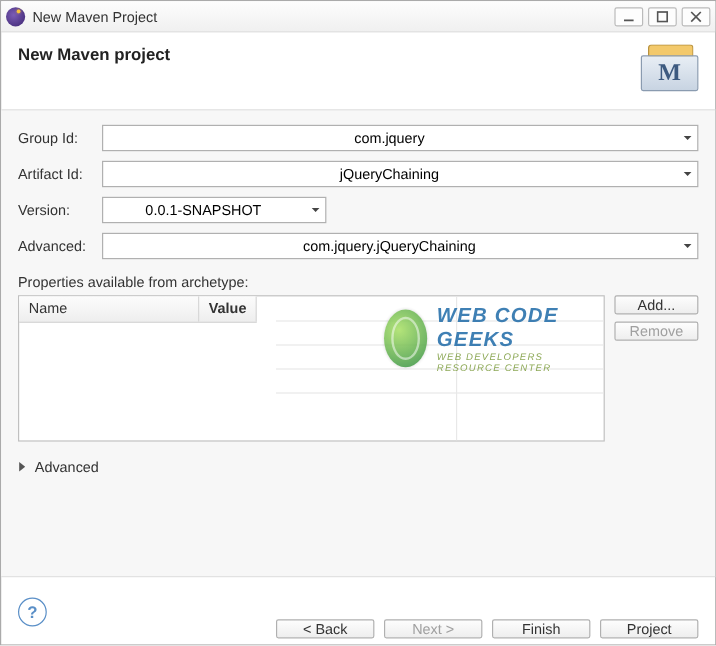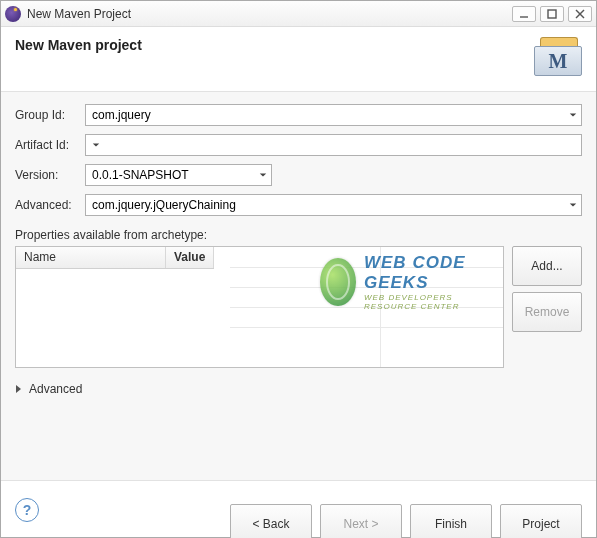--- a/index.html
+++ b/index.html
@@ -15,21 +15,21 @@
   .header { padding: 10px 14px 14px 14px; display:flex; align-items:flex-start; }
   .header h2 { margin: 0; font-size: 14px; font-weight: bold; color: #222; flex:1;}
   .maven-icon { width: 48px; height: 40px; position: relative; margin-left: 8px; }
   .maven-icon .folder{position:absolute;top:0;left:6px;width:38px;height:10px;background:#f3c96b;border:1px solid #b8923f;border-bottom:none;border-radius:3px 3px 0 0;}
   .maven-icon .body{position:absolute;top:9px;left:0;width:48px;height:30px;background:linear-gradient(#e8eef5,#c8d4e2);border:1px solid #8a9bb0;border-radius:2px;display:flex;align-items:center;justify-content:center;}
   .maven-icon .body span{font-size:20px;font-weight:bold;font-family:Georgia,serif;color:#3d5a80;}
   .form-area{ background:#f7f7f7; border-top:1px solid #e2e2e2; border-bottom:1px solid #e2e2e2; padding:12px 14px 10px 14px; flex:1; display:flex; flex-direction:column; }
   .form-row{ display:flex; align-items:center; margin-bottom:8px; }
   .form-row label{ width:70px; font-size:12px; color:#333;}
   .combo{ flex:1; height:22px; border:1px solid #b0b0b0; background:#fff; display:flex; align-items:center; position:relative; }
-  .combo input{ border:none; outline:none; flex:1; padding:0 6px; font-size:12px; background:transparent;}
+  .combo input{ border:none; outline:none; flex:1; padding:0 6px; font-size:12px; background:transparent;text-align:center;}
   .combo .arrow{ width:18px; height:100%; display:flex;align-items:center;justify-content:center; border-left:1px solid transparent;}
   .combo .arrow svg{width:8px;height:8px;}
   .combo.short{ flex:0 0 170px; }
   .props-label{ font-size:12px; margin:4px 0 4px 0;}
   .props-row{ display:flex; align-items:flex-start;}
   .table{ flex:1; border:1px solid #c0c0c0; background:#fff; height:122px; display:flex; flex-direction:row;gap:16px; }
   .thead{ display:flex; background:linear-gradient(#fcfcfc,#eee); border-bottom:1px solid #d0d0d0; height:22px;}
   .th{ padding:3px 8px; font-size:12px; border-right:1px solid #d8d8d8;}
   .th-name{ width:150px;}
   .th-value{ flex:1;font-weight:bold;}
@@ -37,21 +37,21 @@
   .gridline{ position:absolute; left:0; right:0; height:1px; background:#e8e8e8;}
   .gridvline{ position:absolute; top:0; bottom:0; left:150px; width:1px; background:#e8e8e8;}
   .watermark{position:absolute; top:6px; left:90px; display:flex; align-items:center; opacity:0.85;}
   .watermark .globe{width:48px;height:48px;border-radius:50%;background:radial-gradient(circle at 35% 35%, #a8e063, #2b8a3e);box-shadow:0 0 3px rgba(0,0,0,.2);position:relative;}
   .watermark .globe::after{content:"";position:absolute;inset:6px;border:2px solid rgba(255,255,255,.5);border-radius:50%;}
   .watermark .wmtext{margin-left:8px;font-style:italic;}
   .watermark .wmtext .l1{font-size:17px;font-weight:bold;letter-spacing:1px;color:#6aa329;}
   .watermark .wmtext .l1 span{color:#1e6aa8;}
   .watermark .wmtext .l2{font-size:8px;letter-spacing:1px;color:#7a9a3a;}
   .side-btns{ display:flex; flex-direction:column; margin-left:8px; }
-  .btn{ min-width:70px; height:40px; border:1px solid #b0b0b0; background:linear-gradient(#fdfdfd,#eee); font-size:12px; color:#333; padding:0 10px; border-radius:2px; display:flex; align-items:center; justify-content:center; cursor:pointer;}
+  .btn{ min-width:70px; height:16px; border:1px solid #b0b0b0; background:linear-gradient(#fdfdfd,#eee); font-size:12px; color:#333; padding:0 10px; border-radius:2px; display:flex; align-items:center; justify-content:center; cursor:pointer;}
   .btn + .btn{ margin-top:6px;}
   .btn.disabled{ color:#a0a0a0; cursor:default;text-align:right;}
   .advanced{ margin-top:14px; display:flex; align-items:center; cursor:pointer; width:fit-content;}
   .advanced svg{width:8px;height:10px;margin-right:6px;}
   .footer{ height:56px; display:flex; align-items:center; padding:0 14px; border-top:1px solid transparent;}
   .help-icon{ width:24px;height:24px;border:1.5px solid #5a8fc7;border-radius:50%;display:flex;align-items:center;justify-content:center;color:#5a8fc7;font-weight:bold;font-size:14px;}
   .footer .spacer{ flex:1;}
   .footer .btn{ min-width:82px; margin-left:8px;margin-top:28px;}
 </style>
 </head>
@@ -102,20 +102,21 @@
             <svg viewBox="0 0 10 10">
               <path d="M1 3 L5 7 L9 3" fill="#444"></path>
             </svg>
           </div>
       </div>
     </div>
 
     <div class="form-row">
       <label>Artifact Id:</label>
       <div class="combo">
+        <input value="jQueryChaining" style="">
         <div class="arrow">
             <svg viewBox="0 0 10 10">
               <path d="M1 3 L5 7 L9 3" fill="#444"></path>
             </svg>
           </div>
       </div>
     </div>
 
     <div class="form-row">
       <label>Version:</label>

